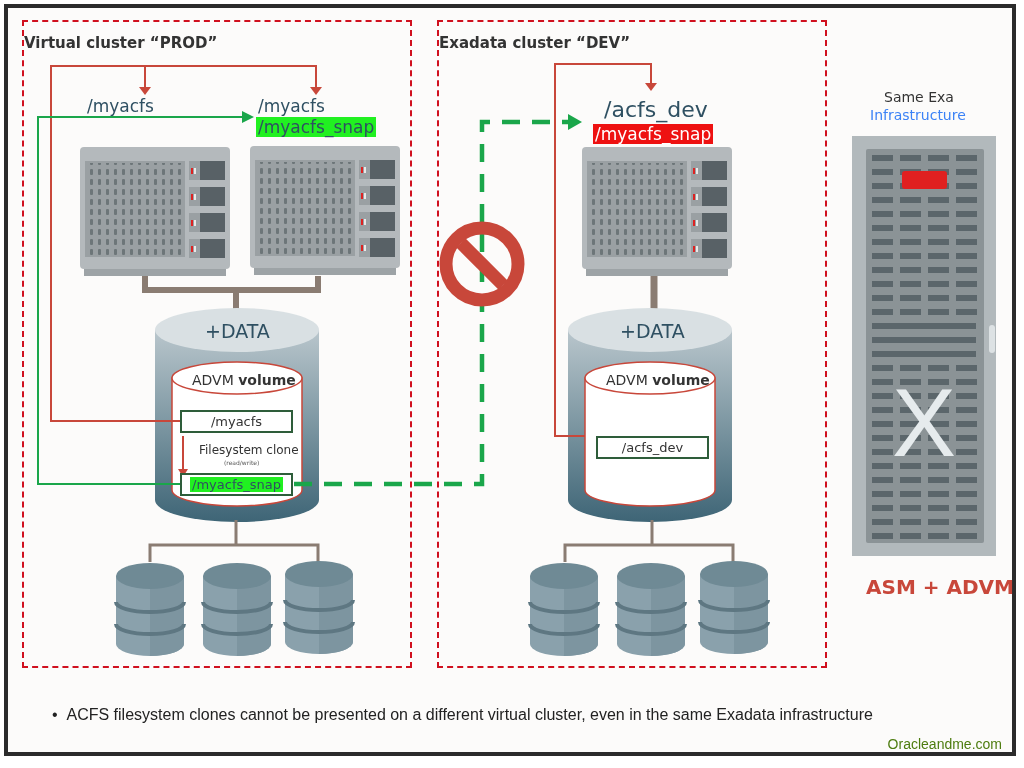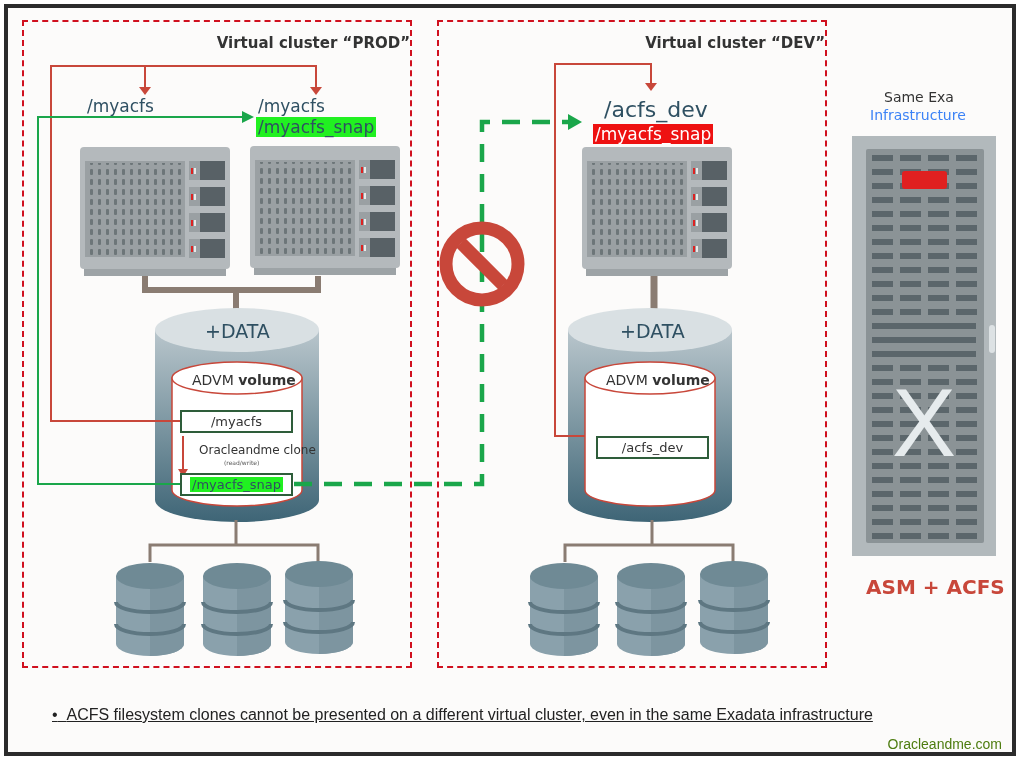--- a/index.html
+++ b/index.html
@@ -1,40 +1,40 @@
 <!DOCTYPE html>
 <html><head>
 <meta charset="utf-8">
 <style>
   html, body { margin:0; padding:0; }
   body { width:1024px; height:768px; background:#ffffff; position:relative; overflow:hidden; font-family:"DejaVu Sans", sans-serif; }
   .frame { position:absolute; left:4px; top:4px; width:1012px; height:752px; border:4px solid #2b2b2b; background:#fcfbfa; box-sizing:border-box; }
   .cluster { position:absolute; border:2px dashed #d0101e; box-sizing:border-box; }
-  .cluster-title { position:absolute; left:0; right:0; text-align:right; font-weight:bold; font-size:15px; color:#333; }
+  .cluster-title { position:absolute; left:0; right:0; text-align:left; font-weight:bold; font-size:15px; color:#333; }
   .mount { position:absolute; font-size:17px; color:#2f5062; white-space:nowrap; }
   .mount.big { font-size:22px; }
   .hl-green { background:#21f021; color:#2f5062; padding:0 2px; }
   .hl-red { background:#ee1111; color:#fff; padding:0 2px; }
   .label { position:absolute; white-space:nowrap; }
   svg { position:absolute; left:0; top:0; }
   .fs-box { position:absolute; border:2px solid #2e5d3a; background:#fff; box-sizing:border-box; text-align:center; font-size:13px; color:#333; }
-  .bullet-text { position:absolute; left:52px; top:706px; font-size:16px; color:#222; white-space:nowrap; font-family:"Liberation Sans", sans-serif;text-decoration:underline; }
+  .bullet-text { position:absolute; left:52px; top:706px; font-size:16px; color:#222; white-space:nowrap; font-family:"Liberation Sans", sans-serif; }
   .credit { position:absolute; right:22px; top:736px; font-size:14px; color:#4d7c0f; font-family:"Liberation Sans", sans-serif; }
 </style>
 </head>
 <body>
 
 <div class="frame"></div>
 
 <div class="cluster" style="left:22px; top:20px; width:390px; height:648px;">
   <div class="cluster-title" style="top:12px;">Virtual cluster “PROD”</div>
 </div>
 
 <div class="cluster" style="left:437px; top:20px; width:390px; height:648px;">
-  <div class="cluster-title" style="top:12px;">Virtual cluster “DEV”</div>
+  <div class="cluster-title" style="top:12px;">Exadata cluster “DEV”</div>
 </div>
 
 <svg width="1024" height="768">
   <defs>
     <linearGradient id="dgGrad" x1="0" x2="0" y1="0" y2="1">
       <stop offset="0" stop-color="#b9c6cc"></stop>
       <stop offset="1" stop-color="#3e6576"></stop>
     </linearGradient>
     <linearGradient id="dgSide" x1="0" x2="1" y1="0" y2="0">
       <stop offset="0" stop-color="#5d7f8d"></stop>
@@ -247,30 +247,30 @@
   <rect x="902" y="171" width="45" height="18" rx="3" fill="#e02020"></rect>
 </svg>
 
 <div class="mount" style="left:87px; top:96px;">/myacfs</div>
 <div class="mount" style="left:258px; top:96px;">/myacfs</div>
 <div class="mount" style="left:256px; top:117px;"><span class="hl-green">/myacfs_snap</span></div>
 
 <div class="label" style="left:205px; top:320px; font-size:19px; color:#2f5062;">+DATA</div>
 <div class="label" style="left:192px; top:372px; font-size:14px; color:#333;"><span>ADVM </span><b>volume</b></div>
 <div class="fs-box" style="left:180px; top:410px; width:113px; height:23px; line-height:19px;"><span>/myacfs</span></div>
-<div class="label" style="left:199px; top:443px; font-size:12px; color:#333;">Oracleandme clone</div>
+<div class="label" style="left:199px; top:443px; font-size:12px; color:#333;">Filesystem clone</div>
 <div class="label" style="left:224px; top:459px; font-size:6px; color:#555;">(read/write)</div>
 <div class="fs-box" style="left:180px; top:473px; width:113px; height:23px; line-height:19px;"><span class="hl-green">/myacfs_snap</span></div>
 
 <div class="mount big" style="left:604px; top:97px;">/acfs_dev</div>
 <div class="mount" style="left:593px; top:124px;"><span class="hl-red">/myacfs_snap</span></div>
 
 <div class="label" style="left:620px; top:320px; font-size:19px; color:#2f5062;">+DATA</div>
 <div class="label" style="left:606px; top:372px; font-size:14px; color:#333;"><span>ADVM </span><b>volume</b></div>
 <div class="fs-box" style="left:596px; top:436px; width:113px; height:23px; line-height:19px;"><span>/acfs_dev</span></div>
 
 <div class="label" style="left:884px; top:89px; font-size:14px; color:#333;text-align:right;">Same Exa</div>
 <div class="label" style="left:870px; top:107px; font-size:14px; color:#3b82f6;">Infrastructure</div>
 <div class="label" style="left:892px; top:375px; font-size:96px; color:#e6ebed; font-family:'Liberation Sans', sans-serif; line-height:1;">X</div>
-<div class="label" style="left:866px; top:575px; font-size:20px; font-weight:bold; color:#c8473a;">ASM + ACFS</div>
+<div class="label" style="left:866px; top:575px; font-size:20px; font-weight:bold; color:#c8473a;">ASM + ADVM</div>
 
 <div class="bullet-text"><span>•</span>&nbsp;&nbsp;<span>ACFS filesystem clones cannot be presented on a different virtual cluster, even in the same Exadata infrastructure</span></div>
 <div class="credit">Oracleandme.com</div>
 
 </body></html>

